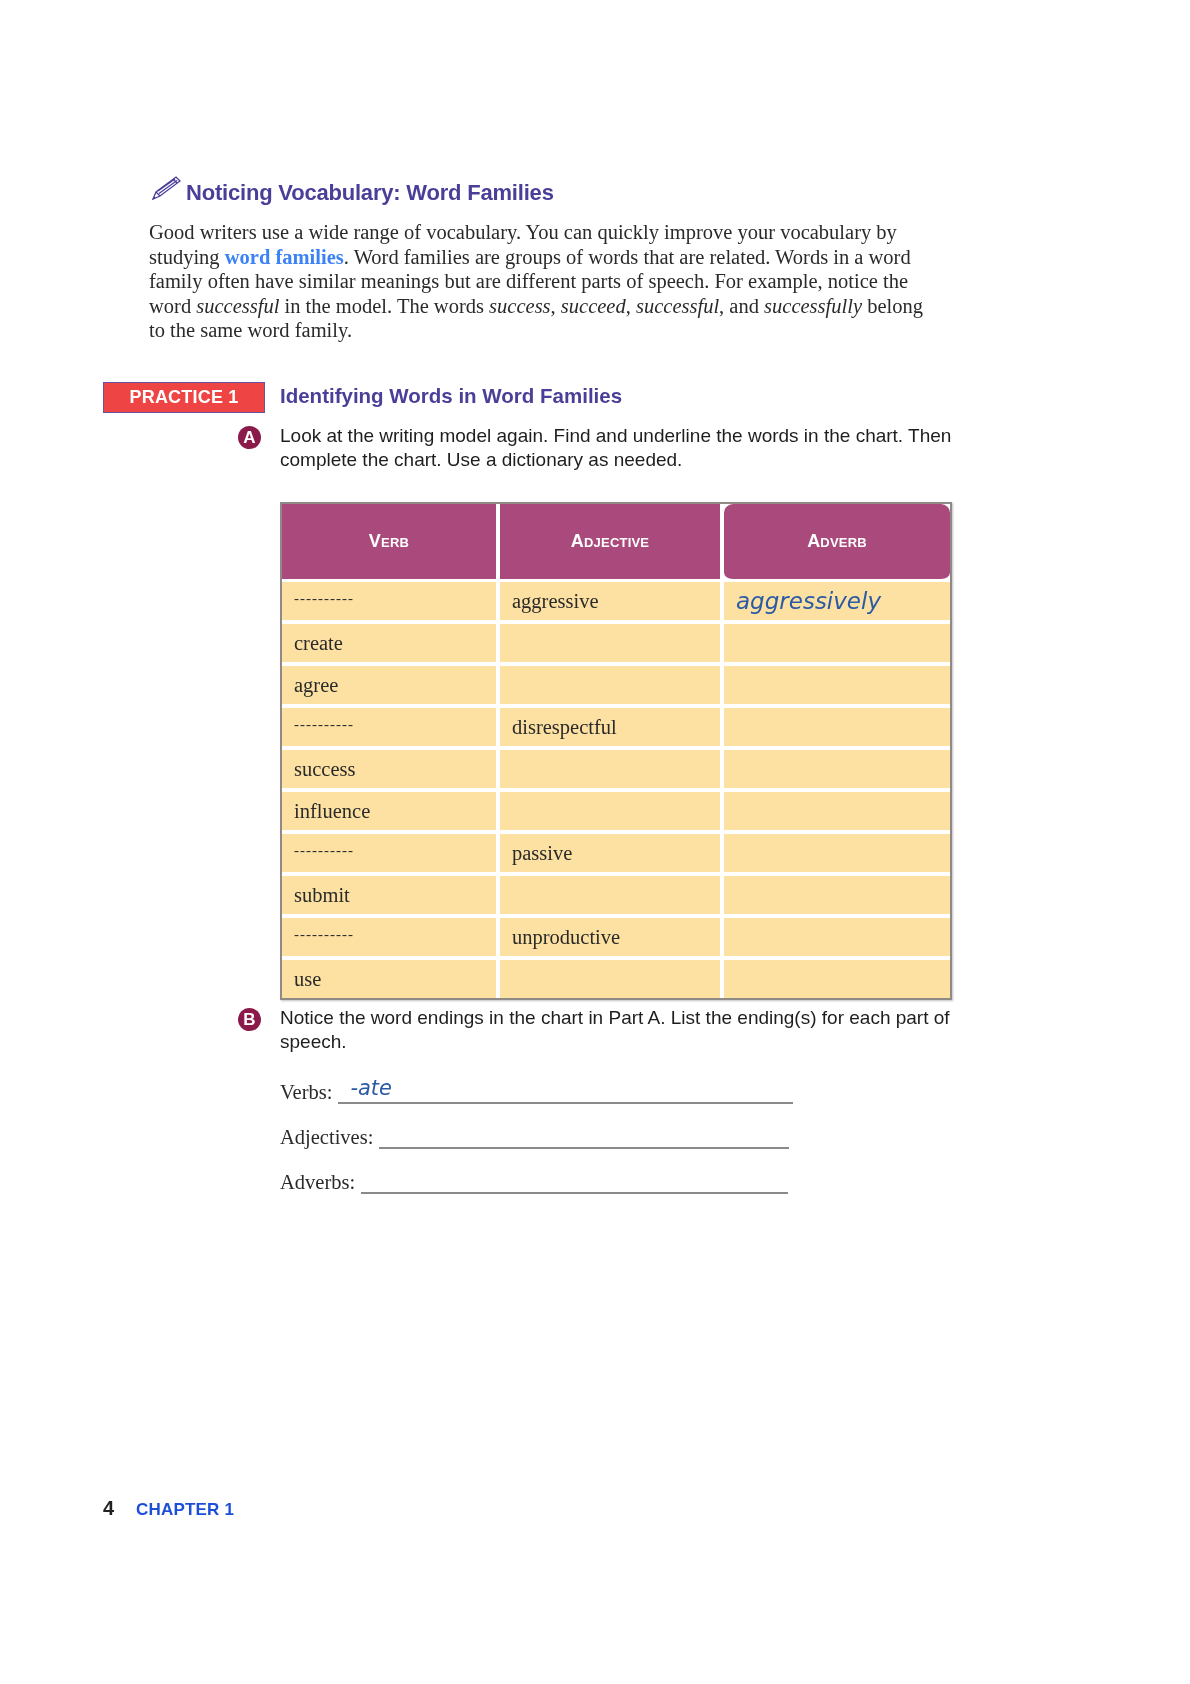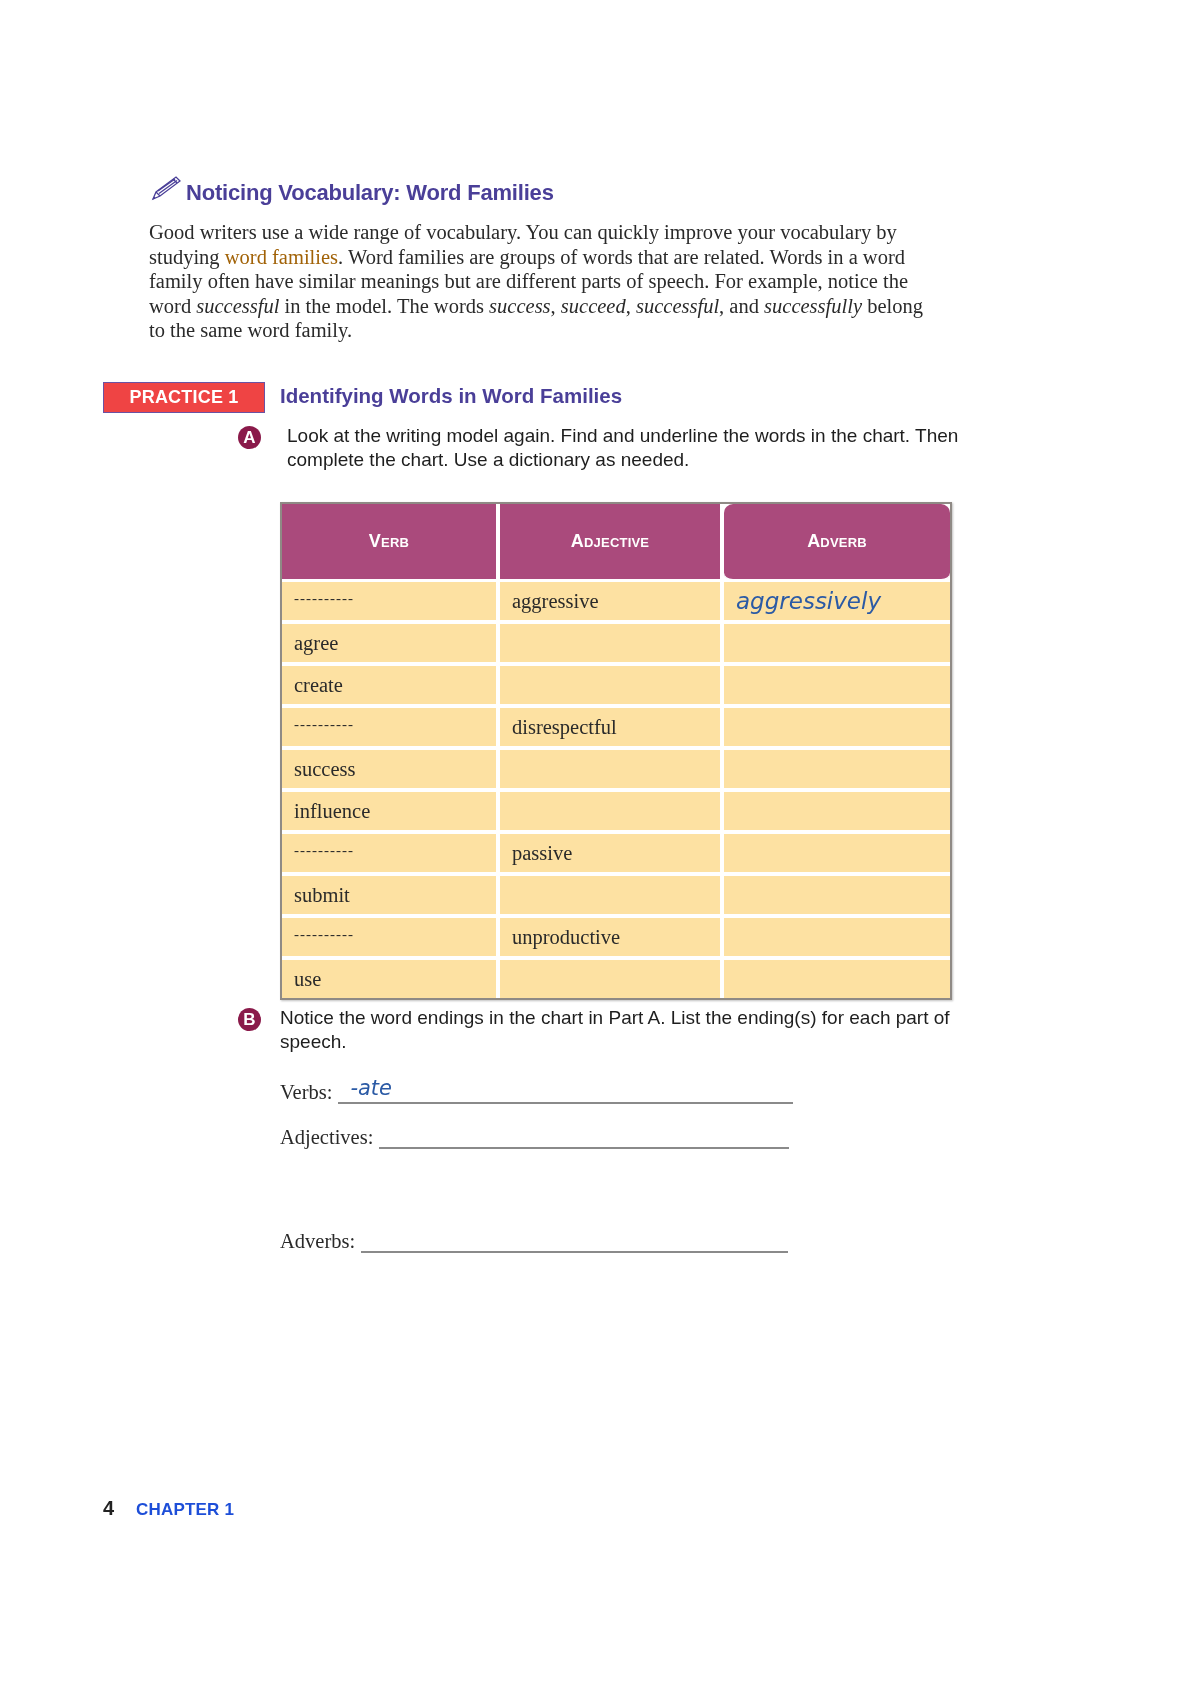--- a/index.html
+++ b/index.html
@@ -6,34 +6,34 @@
   body { width: 1190px; height: 1684px; position: relative; overflow: hidden; }
   .abs { position: absolute; }
   .sans { font-family: "Liberation Sans", sans-serif; }
   .serif { font-family: "Liberation Serif", serif; }
   .hand { font-family: "DejaVu Sans", sans-serif; color: #2b5aa5; font-style: italic; }
 
   #section-title-wrap { left: 150px; top: 174px; display: flex; align-items: flex-end; }
   #section-title { color: #4a3f98; font-size: 22px; font-weight: bold; margin-left: 2px; letter-spacing: -0.2px; }
 
   #intro { left: 149px; top: 220px; width: 780px; font-size: 20.5px; line-height: 24.6px; color: #2a2a2a; }
-  #intro b { font-weight: normal; color: #a16207; }
+  #intro b { font-weight: bold; color: #3b82f6; }
   #intro i { font-style: italic; }
 
   #practice-box { left: 103px; top: 382px; width: 160px; height: 29px; background: #ef4444; border: 1px solid #6a52a3;
     color: #fff; font-size: 18px; font-weight: bold; display: flex; align-items: center; justify-content: center; letter-spacing: 0.2px; }
   #practice-title { left: 280px; top: 384px; color: #4a3f98; font-size: 20.5px; font-weight: bold; }
 
   .badge { width: 23px; height: 23px; border-radius: 50%; background: #8a1a4a; color: #fff; font-weight: bold;
     font-size: 17px; display: flex; align-items: center; justify-content: center; }
   #badge-a { left: 238px; top: 426px; }
   #badge-b { left: 238px; top: 1008px; }
 
   .instr { font-size: 19px; line-height: 24px; color: #1e1e1e; }
-  #instr-a { left: 280px; top: 424px; width: 720px; margin-left: 7px; }
+  #instr-a { left: 280px; top: 424px; width: 720px; }
   #instr-b { left: 280px; top: 1006px; width: 740px; }
 
   #chart-table { left: 280px; top: 502px; width: 672px; border-collapse: separate; border-spacing: 0;
     border: 2px solid #8f8a85; box-shadow: 1px 1px 2px rgba(0,0,0,0.25); }
   #chart-table th { background: #aa4a7c; color: #fff; height: 39px; font-size: 18px; font-weight: bold;
     border-right: 4px solid #fff; border-bottom: 3px solid #fff; padding: 18px; font-variant: small-caps; letter-spacing: 0.2px; }
   #chart-table th:last-child { border-right: none; border-radius: 9px; }
   #chart-table td { background: #fde1a2; height: 38px; padding: 0 0 0 12px; font-size: 20.5px; color: #2a2a2a;
     border-right: 4px solid #fff; border-bottom: 4px solid #fff; vertical-align: middle; }
   #chart-table td:last-child { border-right: none; }
@@ -41,21 +41,21 @@
   #chart-table td.c1 { width: 202px; }
   #chart-table td.c2 { width: 208px; }
   .dash { letter-spacing: 1px; font-size: 15px; position: relative; top: -5px; }
   .handcell { font-size: 23px; }
 
   .fill-row { left: 280px; display: flex; align-items: flex-end; font-size: 20.5px; color: #2a2a2a; }
   .fill-line { border-bottom: 2px solid #8a8a8a; height: 24px; position: relative; margin-left: 6px; margin-top: 12px; }
   .fill-answer { position: absolute; left: 12px; bottom: 2px; font-size: 21px; }
   #row-verbs { top: 1066px; }
   #row-adjs { top: 1111px; }
-  #row-advs { top: 1215px; }
+  #row-advs { top: 1156px; }
 
   #footer-page { left: 103px; top: 1497px; font-size: 20px; font-weight: bold; color: #222; }
   #footer-chapter { left: 136px; top: 1500px; font-size: 17px; font-weight: bold; color: #1d4ed8; letter-spacing: 0.2px; }
 </style>
 </head>
 <body>
 
 <div id="section-title-wrap" class="abs">
   <span>
     <svg width="34" height="28" viewBox="0 0 34 28">
@@ -88,26 +88,26 @@
       <th class="sans">Adverb</th>
     </tr>
   </thead>
   <tbody id="chart-body">
       <tr>
         <td class="serif c1"><span class="dash">----------</span></td>
         <td class="serif c2"><span>aggressive</span></td>
         <td class="serif c3"><span class="hand handcell">aggressively</span></td>
       </tr>
       <tr>
-        <td class="serif c1"><span>agree</span></td>
+        <td class="serif c1"><span>create</span></td>
         <td class="serif c2"><span></span></td>
         <td class="serif c3"><span></span></td>
       </tr>
       <tr>
-        <td class="serif c1"><span>create</span></td>
+        <td class="serif c1"><span>agree</span></td>
         <td class="serif c2"><span></span></td>
         <td class="serif c3"><span></span></td>
       </tr>
       <tr>
         <td class="serif c1"><span class="dash">----------</span></td>
         <td class="serif c2"><span>disrespectful</span></td>
         <td class="serif c3"><span></span></td>
       </tr>
       <tr>
         <td class="serif c1"><span>success</span></td>

